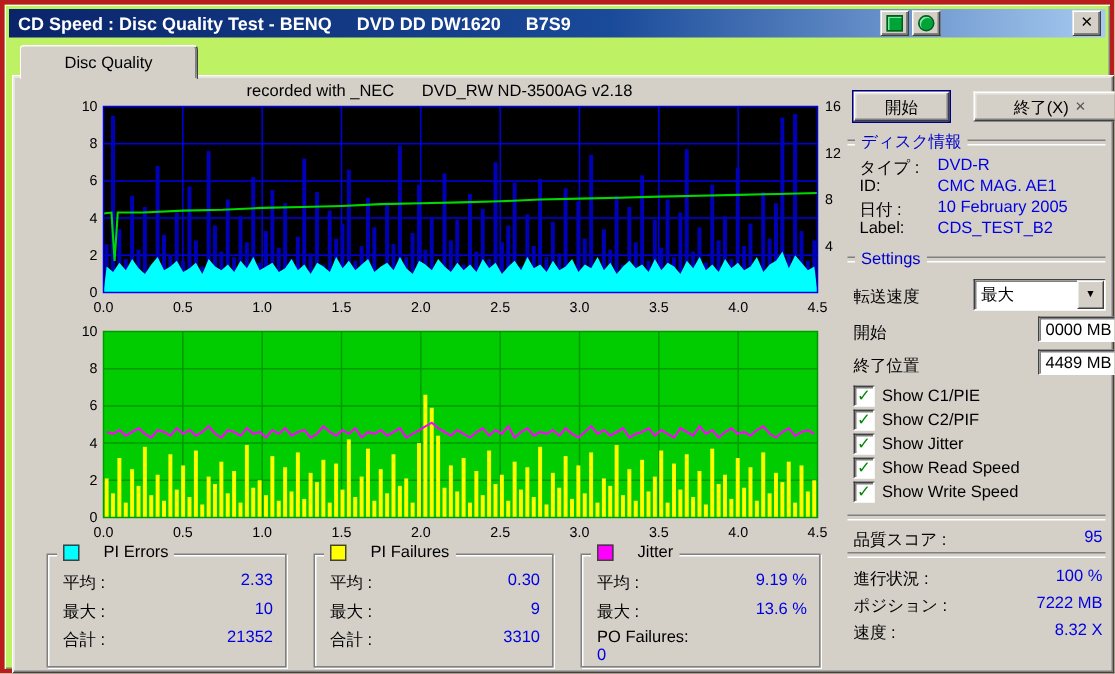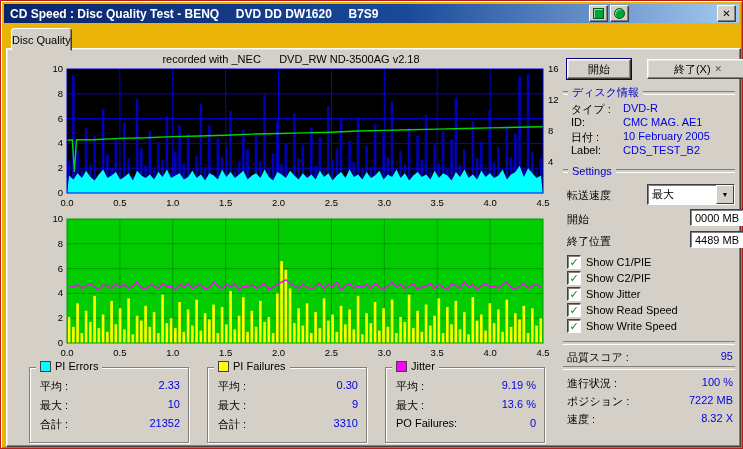--- a/index.html
+++ b/index.html
@@ -1,30 +1,30 @@
 <!DOCTYPE html>
 <html><head>
 <meta charset="utf-8">
 <style>
   html,body{margin:0;padding:0;width:743px;height:449px;overflow:hidden;
     font-family:"Liberation Sans","DejaVu Sans",sans-serif;font-size:11px;color:#000;}
-  .win{position:relative;width:743px;height:449px;box-sizing:border-box;background:#eab308;
-    border:1px solid #b91c1c;box-shadow:inset 1px 1px 0 #ffffff, inset -1px -1px 0 #808080;}
+  .win{position:relative;width:743px;height:449px;box-sizing:border-box;background:#bef264;
+    border:3px solid #b91c1c;box-shadow:inset 1px 1px 0 #ffffff, inset -1px -1px 0 #808080;}
   .titlebar{position:absolute;left:3px;top:3px;right:3px;height:19px;
     background:linear-gradient(90deg,#0a246a 0%,#1a4a9a 55%,#a6caf0 100%);
     display:flex;align-items:center;padding:0 3px 0 6px;}
   .title-text{color:#fff;font-weight:bold;font-size:12px;white-space:pre;flex:0 1 auto;overflow:hidden;}
   .tb-fill{flex:1;}
   .tb-btn{width:17px;height:15px;margin-left:2px;background:#d4d0c8;
     border:1px solid;border-color:#fff #404040 #404040 #fff;box-shadow:inset -1px -1px 0 #808080;
     display:flex;align-items:center;justify-content:center;font-size:10px;font-weight:bold;cursor:pointer;}
   .g-chip{width:9px;height:9px;background:#00a335;border:1px solid #005a1d;box-shadow:inset 1px 1px 0 #7fe3a2;}
   .g-chip2{width:9px;height:9px;background:#00a335;border:1px solid #005a1d;border-radius:50%;box-shadow:inset 1px 1px 0 #7fe3a2;}
   .tb-spacer{width:86px;height:1px;}
-  .tab{position:absolute;left:10px;top:27px;height:21px;padding:0 0;z-index:3;
+  .tab{position:absolute;left:10px;top:27px;height:21px;padding:0 29px;z-index:3;
     background:#d4d0c8;border:1px solid;border-color:#fff #404040 #d4d0c8 #fff;
     border-radius:3px 3px 0 0;display:flex;align-items:center;box-shadow:inset -1px 0 0 #808080;cursor:pointer;}
   .content-panel{position:absolute;left:5px;top:47px;width:733px;height:397px;background:#d4d0c8;
     border:1px solid;border-color:#fff #404040 #404040 #fff;box-shadow:inset -1px -1px 0 #808080, inset 1px 1px 0 #e8e5df;z-index:1;}
   .abs{position:absolute;z-index:2;}
   .rec-text{left:50px;top:52px;width:480px;text-align:center;white-space:pre;font-size:11px;}
   .btn{position:absolute;z-index:2;background:#d4d0c8;border:1px solid;border-color:#fff #404040 #404040 #fff;
     box-shadow:inset -1px -1px 0 #808080, inset 1px 1px 0 #e8e5df;font-size:11px;
     font-family:inherit;display:flex;align-items:center;justify-content:center;gap:4px;cursor:pointer;}
   .btn.default{outline:1px solid #000080;}
@@ -44,21 +44,21 @@
   .combo-val{flex:1;padding:0 4px;}
   .combo-btn{width:16px;align-self:stretch;background:#d4d0c8;border:1px solid;border-color:#fff #404040 #404040 #fff;
     display:flex;align-items:center;justify-content:center;font-size:7px;color:#000;}
   .cb-row{display:flex;align-items:center;gap:5px;cursor:pointer;}
   .cb{width:12px;height:12px;background:#fff;border:1px solid;border-color:#404040 #fff #fff #404040;
     box-shadow:inset 1px 1px 0 #808080;display:flex;align-items:center;justify-content:center;
     font-size:11px;font-weight:bold;color:#008a00;line-height:10px;}
   .stat-box{position:absolute;z-index:2;top:366px;width:158px;height:74px;
     border:1px solid #808080;box-shadow:1px 1px 0 #fff, inset 1px 1px 0 #fff;}
   .legend{position:absolute;top:-8px;left:6px;background:#d4d0c8;padding:0 4px;
-    display:flex;align-items:center;gap:4px;}
+    display:flex;align-items:center;gap:16px;}
   .swatch{width:9px;height:9px;border:1px solid #404040;}
   .stat-row{position:absolute;left:10px;right:8px;display:flex;justify-content:space-between;}
   svg{position:absolute;z-index:2;}
 </style>
 </head>
 <body>
 
 <div class="win">
 
   <div class="titlebar">
@@ -493,19 +493,19 @@
       <span>Jitter</span>
     </div>
     <div class="stat-row" style="top:11px;">
         <span class="lbl">平均 :</span>
         <span class="val">9.19 %</span>
       </div>
     <div class="stat-row" style="top:30px;">
         <span class="lbl">最大 :</span>
         <span class="val">13.6 %</span>
       </div>
-    <div class="stat-row" style="top:49px;">
+    <div class="stat-row" style="top:49px;flex-direction:column;">
         <span class="lbl">PO Failures:</span>
         <span class="val">0</span>
       </div>
   </div>
 
 </div>
 
 </body></html>

